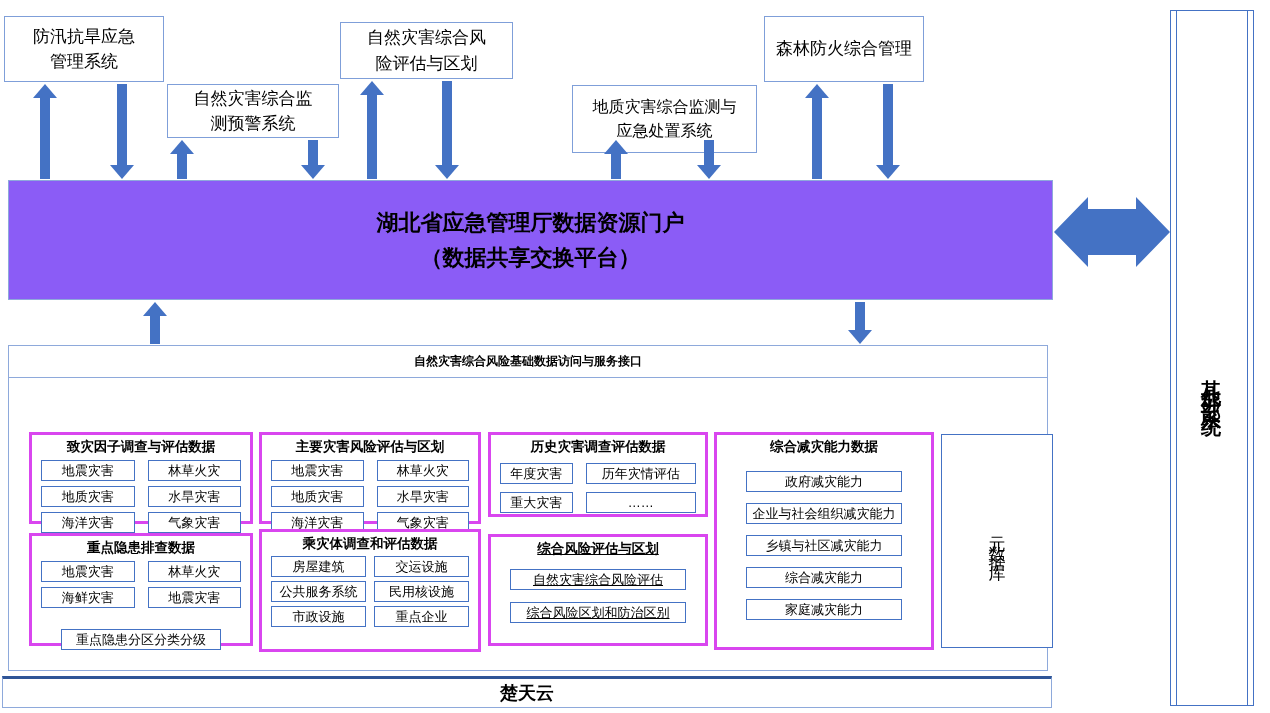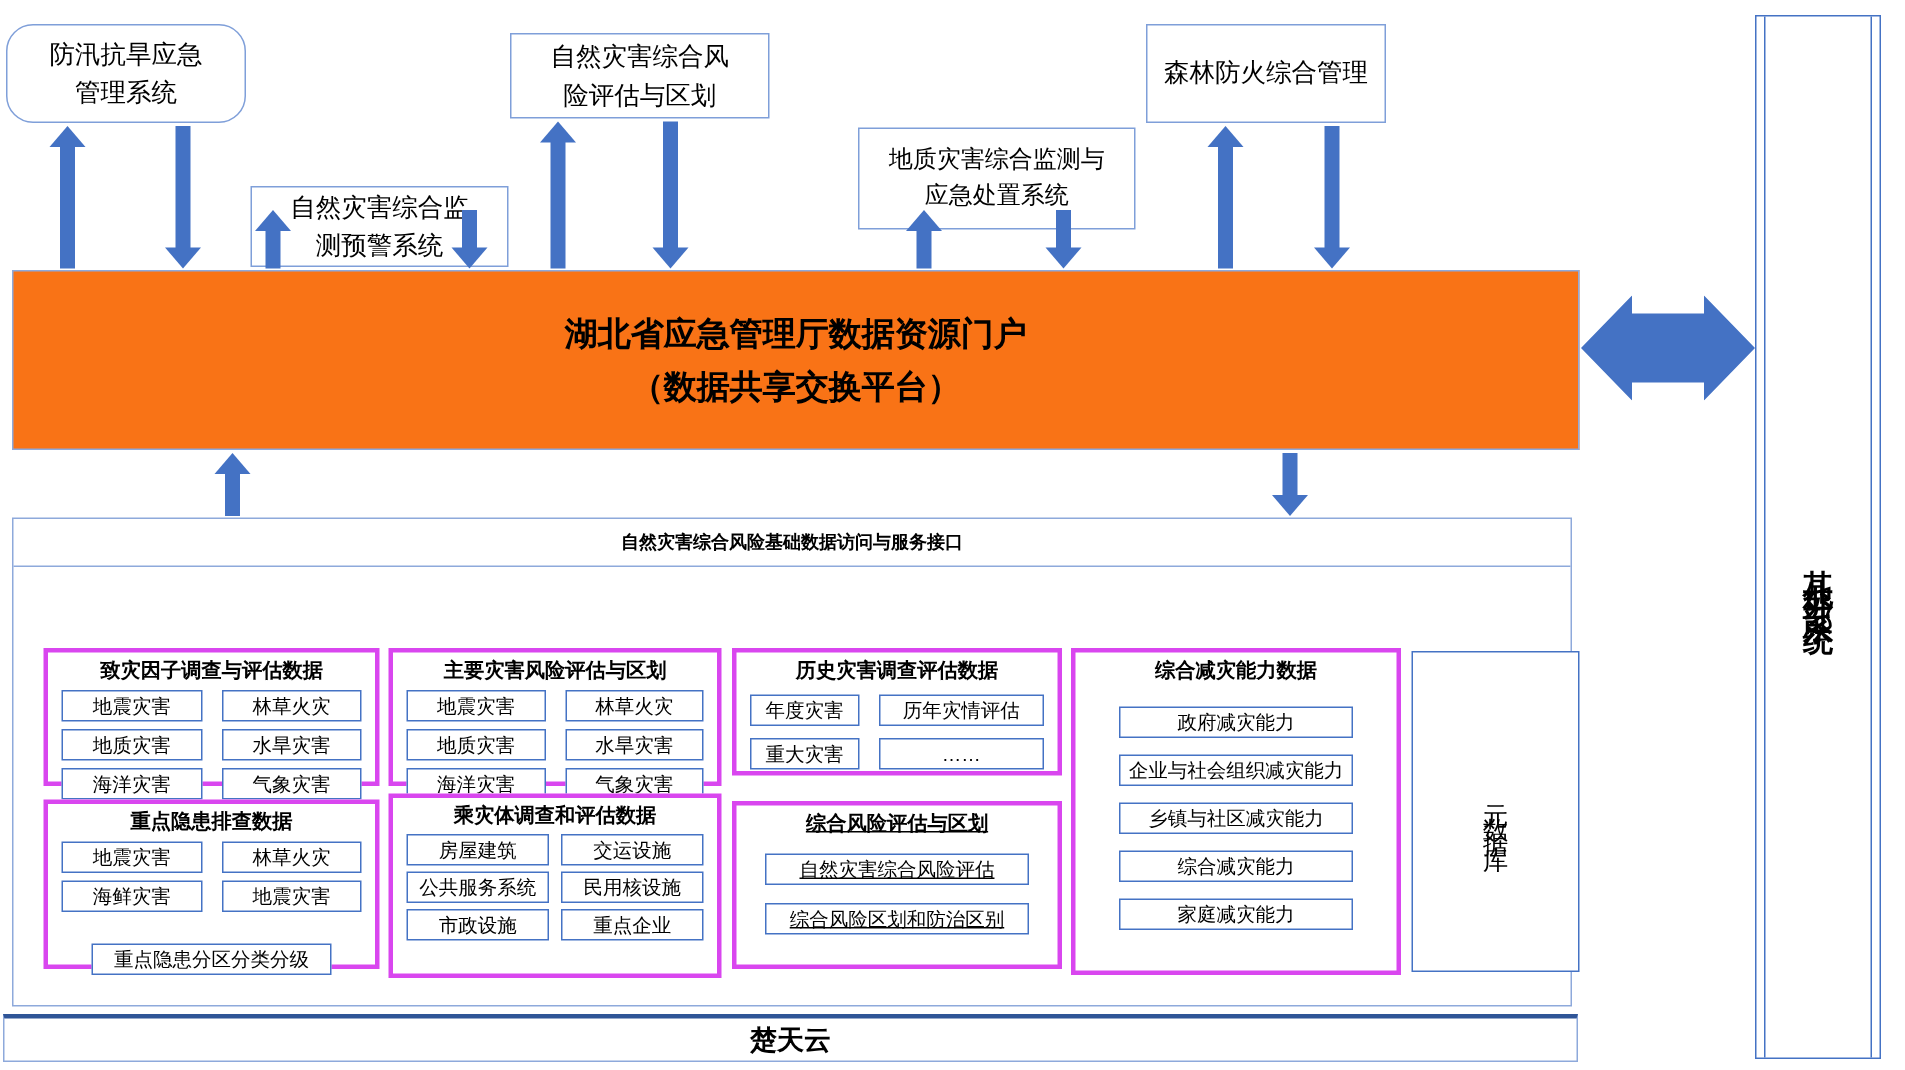--- a/index.html
+++ b/index.html
@@ -12,21 +12,21 @@
   
   .sysbox {
     position:absolute; border:1.5px solid #7F9FD9; background:#fff;
     display:flex; align-items:center; justify-content:center;
     text-align:center; font-size:17px; line-height:1.5;
   }
 
   
   .portal {
     position:absolute; left:8px; top:180px; width:1045px; height:120px;
-    border:1.5px solid #8EA9DB; background:#f97316;
+    border:1.5px solid #8EA9DB; background:#8b5cf6;
     display:flex; align-items:center; justify-content:center;
   }
   .portal-title { font-size:22px; font-weight:bold; text-align:center; line-height:1.6; }
 
   
   .va { position:absolute; width:24px; }
   .va .shaft { position:absolute; left:7px; width:10px; background:#4472C4; }
   .va.up .shaft { top:12px; bottom:0; }
   .va.down .shaft { top:0; bottom:12px; }
   .va .head { position:absolute; left:0; width:0; height:0;
@@ -91,23 +91,23 @@
     border:1.5px solid #8EA9DB; border-top:3px solid #2F5597; background:#fff;
     display:flex; align-items:center; justify-content:center;
     font-size:18px; font-weight:bold;
   }
 </style>
 </head>
 <body>
 
 <div class="canvas">
 
-  <div class="sysbox preline" style="left:4px; top:16px; width:160px; height:66px;border-radius:18px;">防汛抗旱应急
+  <div class="sysbox preline" style="left:4px; top:16px; width:160px; height:66px;">防汛抗旱应急
 管理系统</div>
-  <div class="sysbox preline" style="left:167px; top:84px; width:172px; height:54px;margin-top:40px;">自然灾害综合监
+  <div class="sysbox preline" style="left:167px; top:84px; width:172px; height:54px;">自然灾害综合监
 测预警系统</div>
   <div class="sysbox preline" style="left:340px; top:22px; width:173px; height:57px;">自然灾害综合风
 险评估与区划</div>
   <div class="sysbox preline" style="left:572px; top:85px; width:185px; height:68px; font-size:16px;">地质灾害综合监测与
 应急处置系统</div>
   <div class="sysbox" style="left:764px; top:16px; width:160px; height:66px;">森林防火综合管理</div>
 
   <div class="va up" style="left:33px;  top:84px;  height:95px;">
       <div class="head"></div>
       <div class="shaft"></div>

